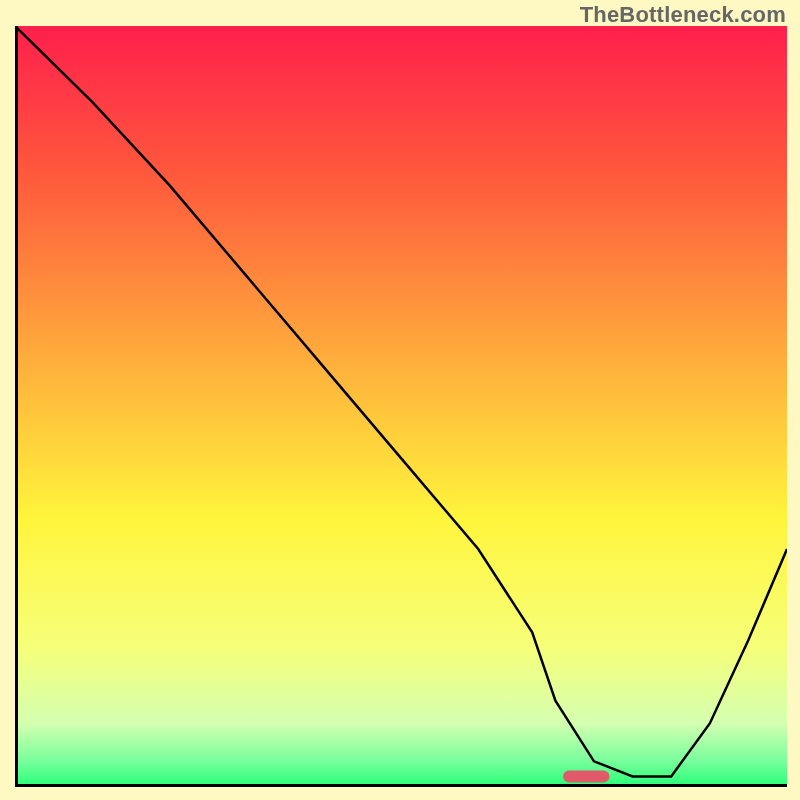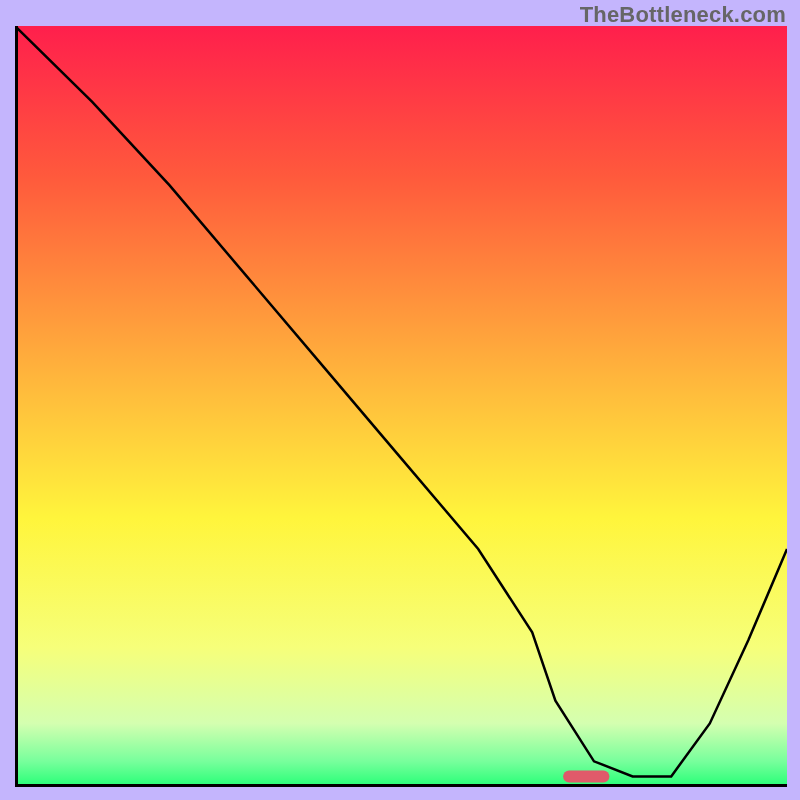--- a/index.html
+++ b/index.html
@@ -1,21 +1,21 @@
 <!DOCTYPE html>
 <html><head>
 <meta charset="utf-8">
 <style>
   * { margin: 0; padding: 0; box-sizing: border-box; }
   html, body { width: 800px; height: 800px; overflow: hidden; background: #fff; }
   .chart-container {
     position: relative;
     width: 800px;
     height: 800px;
-    background: #c4b5fd;
+    background: #fef9c3;
   }
   .plot-area {
     position: absolute;
     left: 15px;
     top: 26px;
     width: 772px;
     height: 758px;
   }
   .plot-area svg {
     width: 772px;

